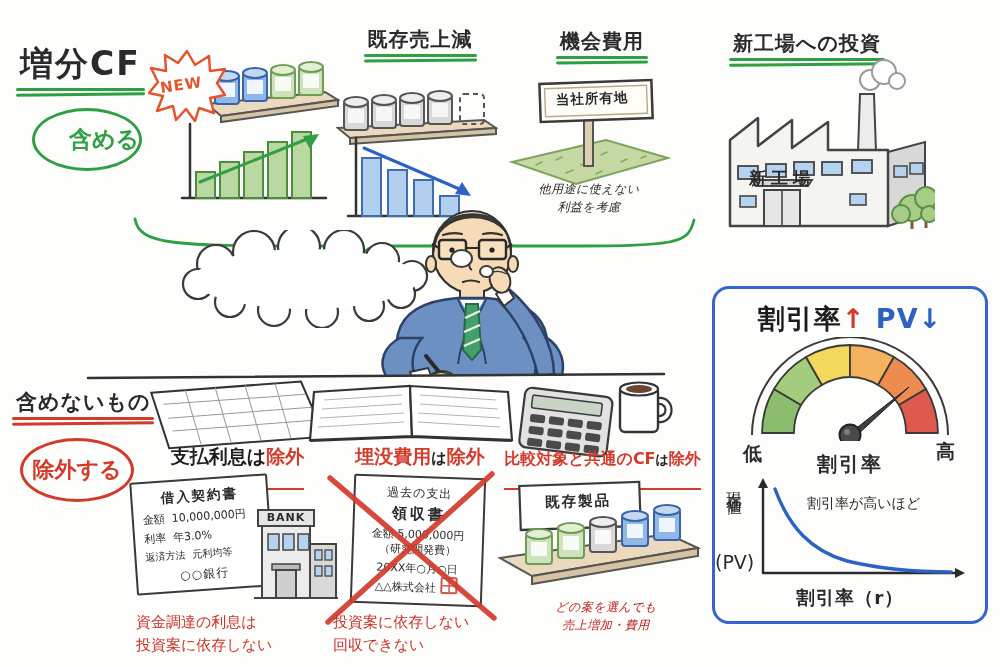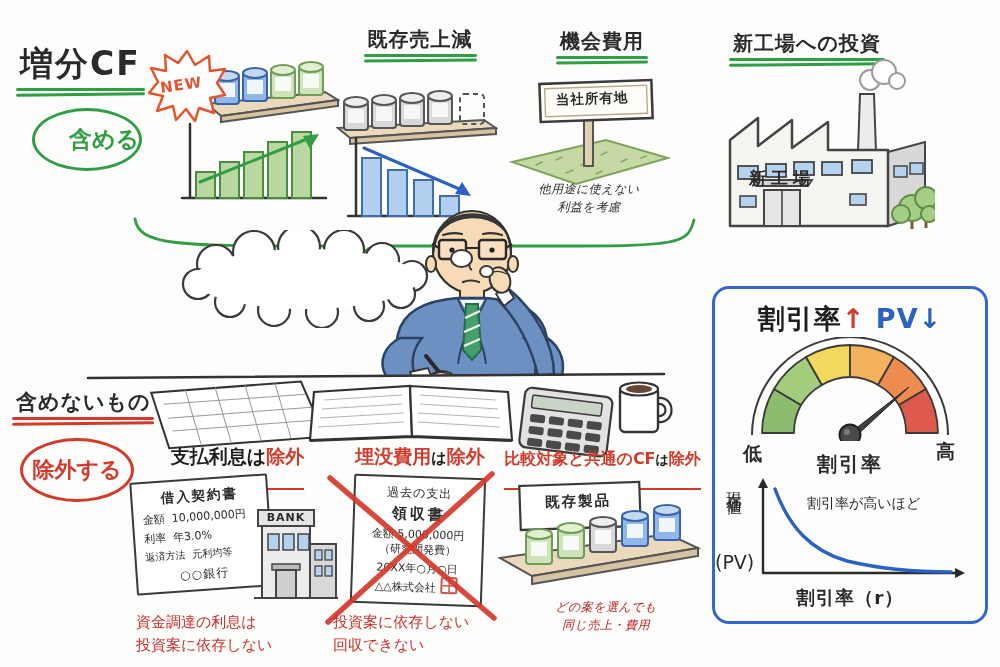--- a/index.html
+++ b/index.html
@@ -383,21 +383,21 @@
       </g>
     <g transform="translate(156,30)">
         <rect x="0" y="6" width="26" height="30" rx="3" fill="#8fb8e8" stroke="#3a62a8" stroke-width="2"></rect>
         <ellipse cx="13" cy="6" rx="13" ry="5" fill="#c3d9f2" stroke="#3a62a8" stroke-width="2"></ellipse>
         <rect x="5" y="14" width="16" height="14" fill="#fff" opacity="0.85"></rect>
       </g>
   </svg>
   <div class="abs ctr bold" style="left:528px;top:492px;width:100px;font-size:14.5px;letter-spacing:2px;transform:rotate(-2deg);"><span>既存製品</span></div>
   <div class="abs ctr cap" style="left:516px;top:598px;width:180px;color:#b91c1c;">
     <div>どの案を選んでも</div>
-    <div>同じ売上・費用</div>
+    <div>売上増加・費用</div>
   </div>
 
   <div class="abs panel" style="left:712px;top:286px;width:276px;height:338px;border-radius:17px;">
     <div class="abs ctr" style="left:0;right:0;top:12px;font-size:27px;font-weight:bold;letter-spacing:1px;">
       <span class="blk">割引率</span><span class="red">↑</span>
       <span class="blue">PV</span><span class="blue">↓</span>
     </div>
     <svg class="abs" style="left:16px;top:48px;" width="238" height="104" viewBox="0 0 238 104">
       <path d="M21,98 A98,98 0 0 1 217,98" stroke="#3a3a3a" stroke-width="2" fill="none"></path>
       <g stroke="#3a3a3a" stroke-width="1.8" stroke-linejoin="round">

